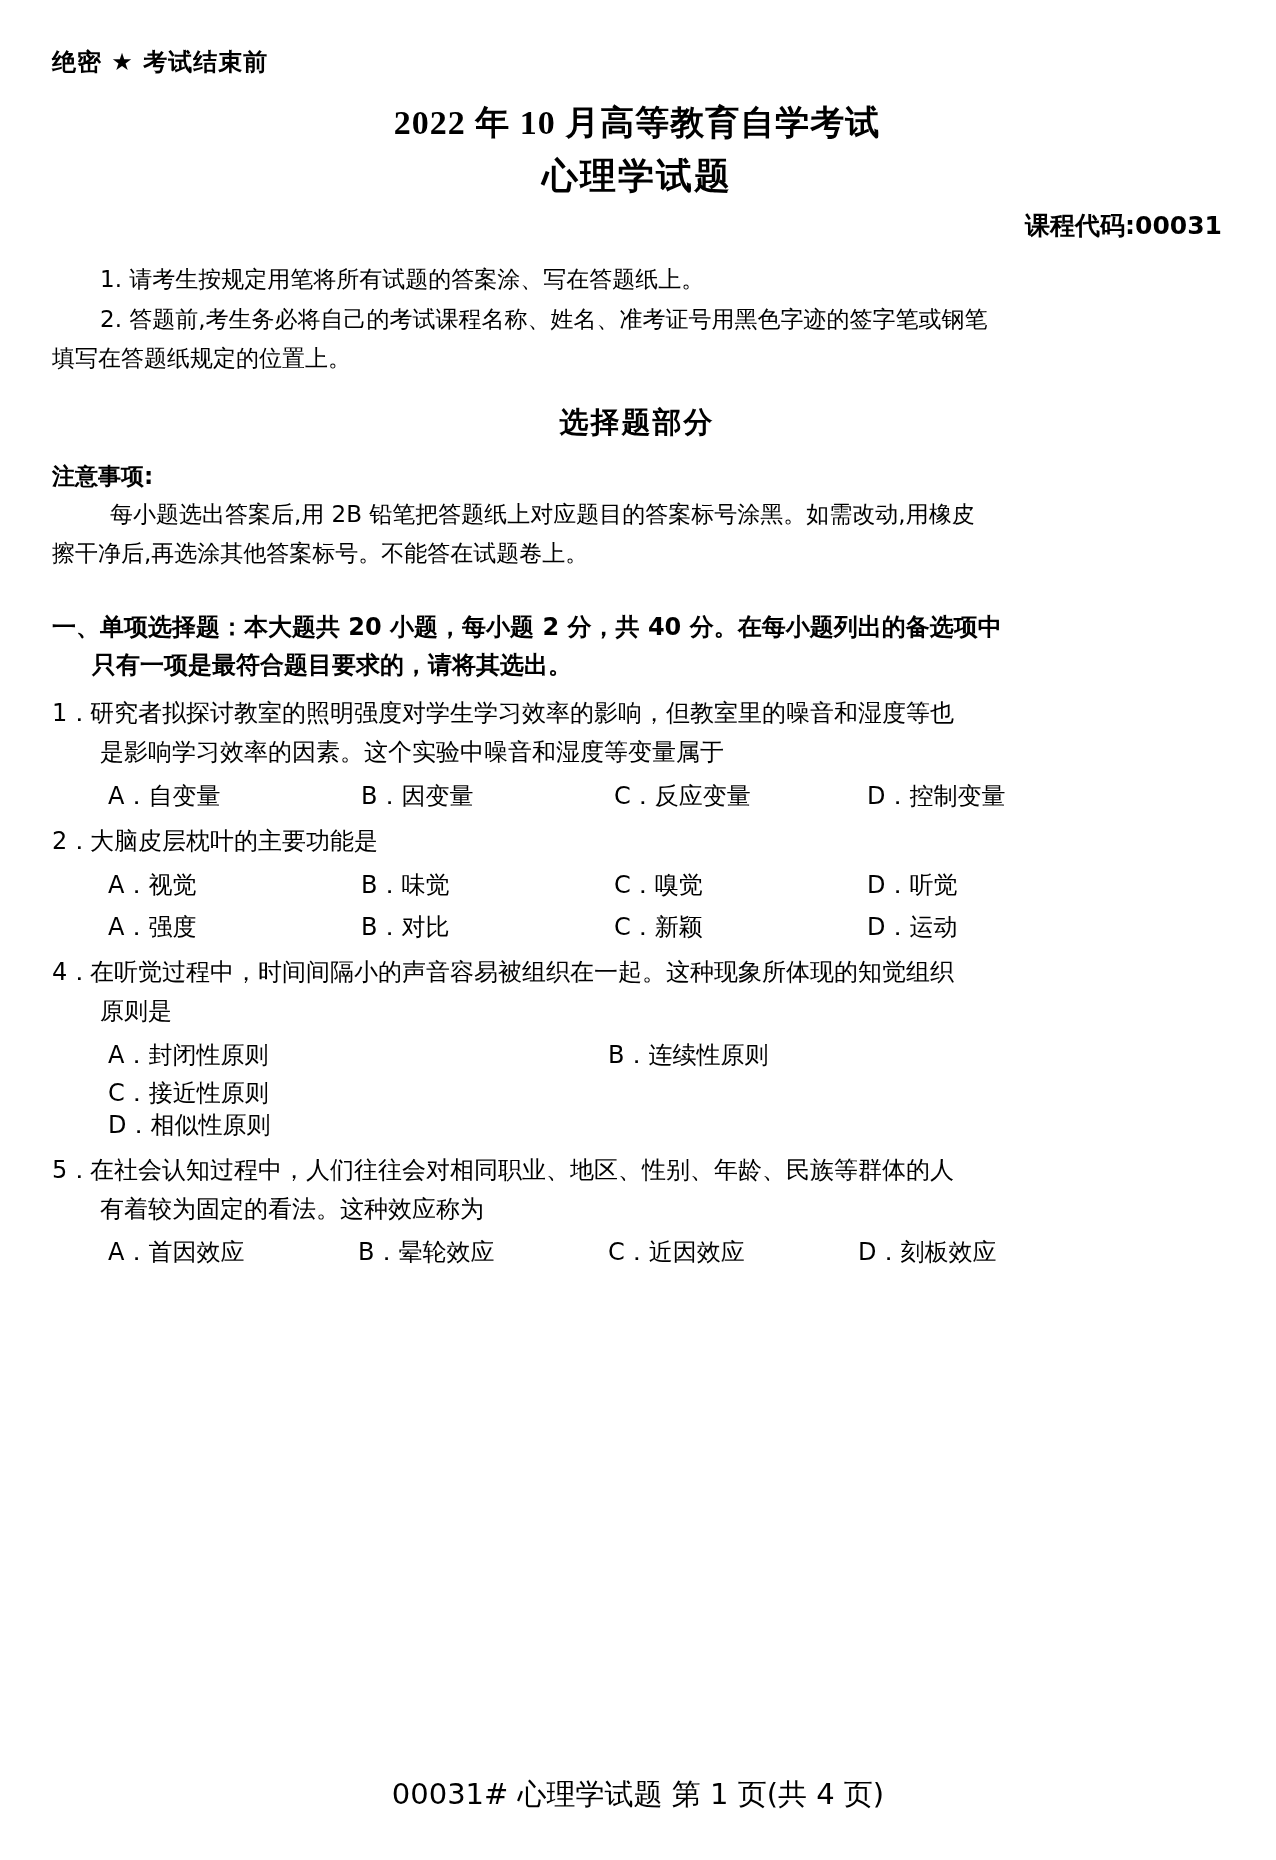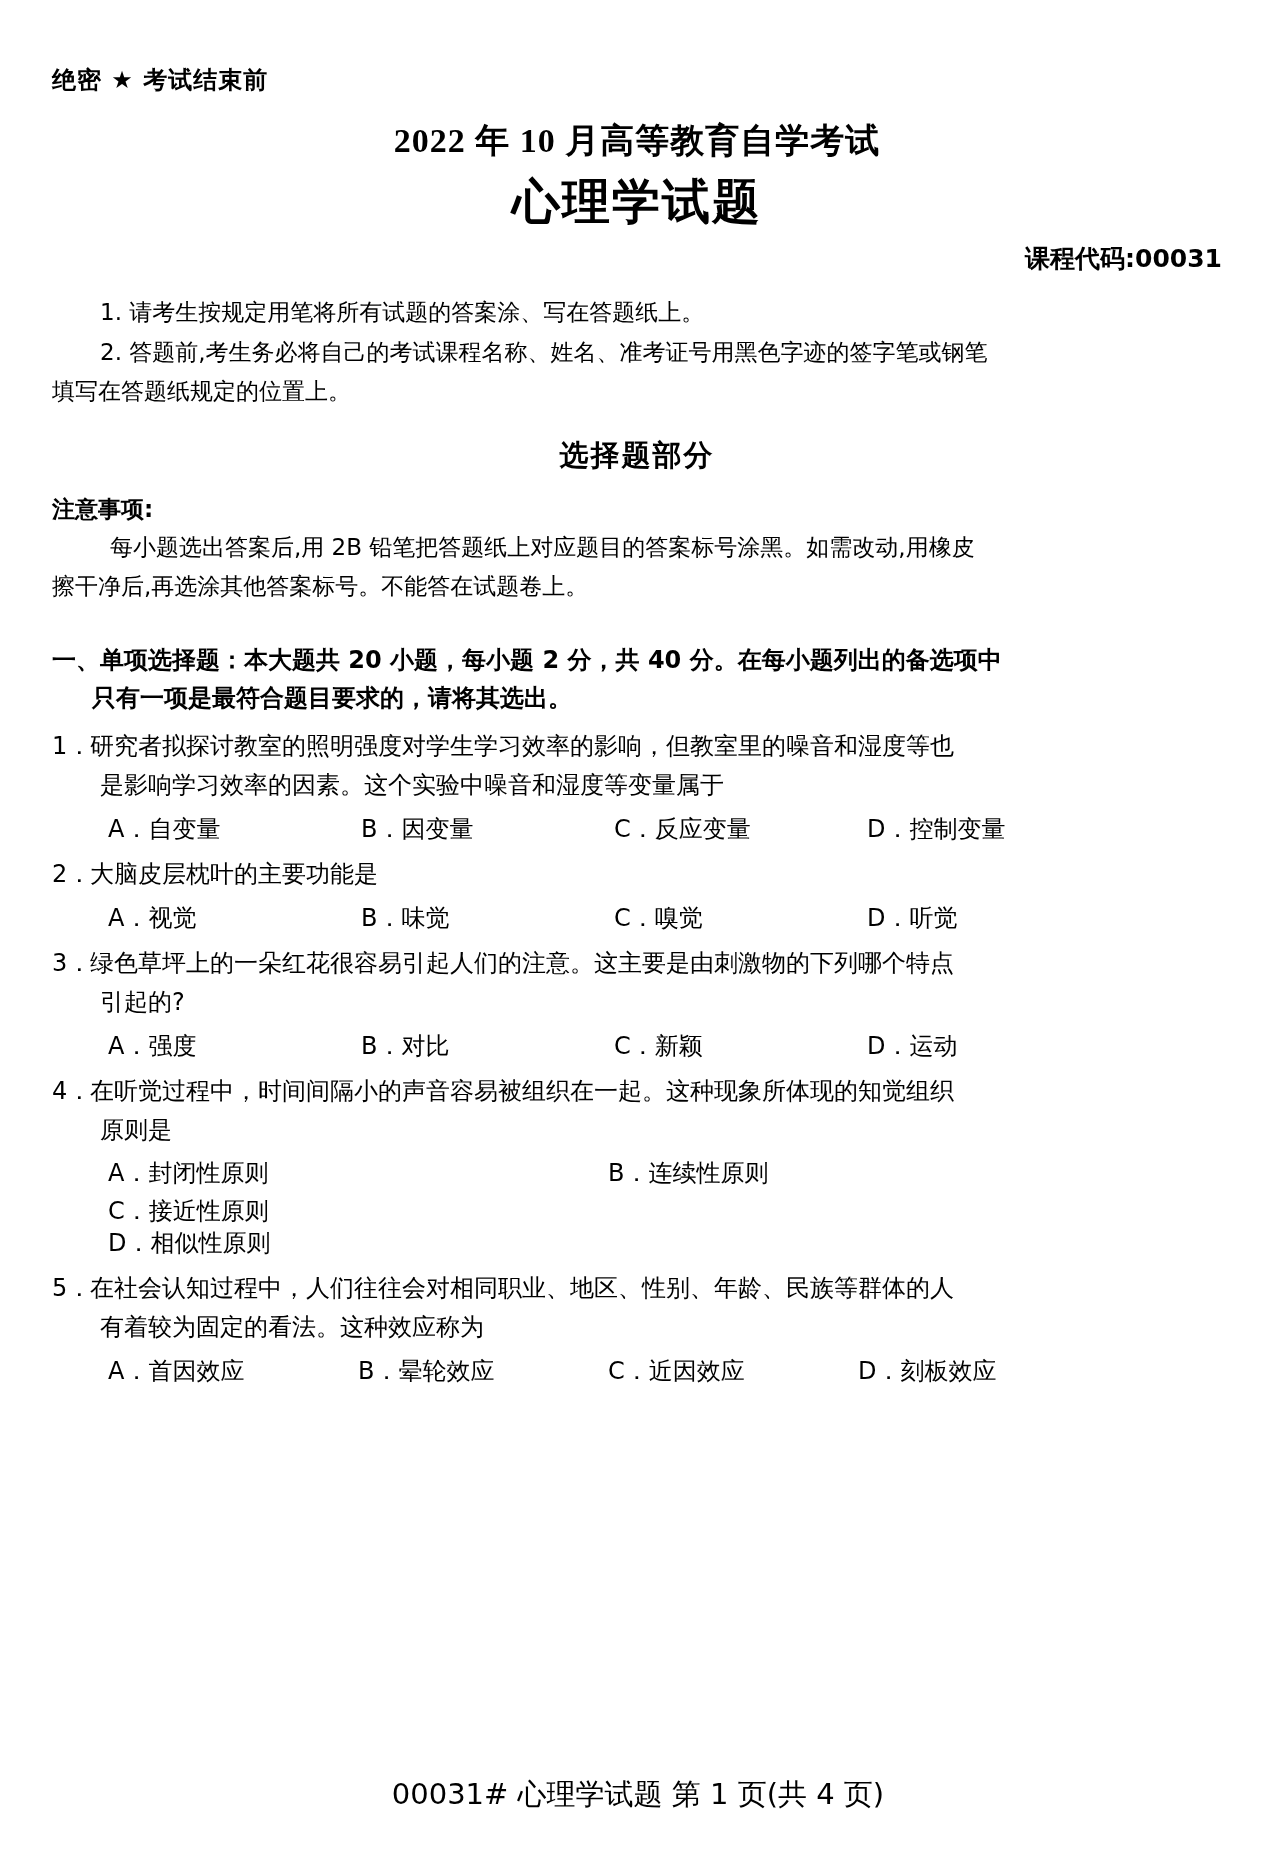--- a/index.html
+++ b/index.html
@@ -19,41 +19,41 @@
     position: absolute;
     left: 0; top: 0;
     width: 1276px;
     height: 1860px;
     padding: 0;
     box-sizing: border-box;
   }
   .inner {
     position: absolute;
     left: 52px;
-    top: 64px;
+    top: 46px;
     width: 1170px;
   }
   .secret-line {
     font-size: 24px;
     font-weight: bold;
     letter-spacing: 1px;
     margin: 0 0 10px 0;
     font-family: "DejaVu Sans", "Liberation Sans", sans-serif;
   }
   .title1 {
     text-align: center;
     font-size: 34px;
     font-weight: bold;
     letter-spacing: 1px;
     margin: 22px 0 6px 0;
     font-family: "Liberation Serif", serif;
   }
   .title2 {
     text-align: center;
-    font-size: 48px;
+    font-size: 36px;
     font-weight: bold;
     letter-spacing: 2px;
     margin: 6px 0 8px 0;
     font-family: "DejaVu Sans", "Liberation Sans", sans-serif;
   }
   .title3 {
     text-align: right;
     font-size: 25px;
     font-weight: bold;
     letter-spacing: 0px;
@@ -204,24 +204,20 @@
       </div>
       <div class="opts cols4">
         <div>A．视觉</div>
         <div>B．味觉</div>
         <div>C．嗅觉</div>
         <div>D．听觉</div>
       </div>
     </div>
 
     <div class="q">
-      <div class="q-stem">
-        <span class="num">3．</span><span>绿色草坪上的一朵红花很容易引起人们的注意。这主要是由刺激物的下列哪个特点</span>
-        <span class="l2">引起的?</span>
-      </div>
       <div class="opts cols4">
         <div>A．强度</div>
         <div>B．对比</div>
         <div>C．新颖</div>
         <div>D．运动</div>
       </div>
     </div>
 
     <div class="q">
       <div class="q-stem">

